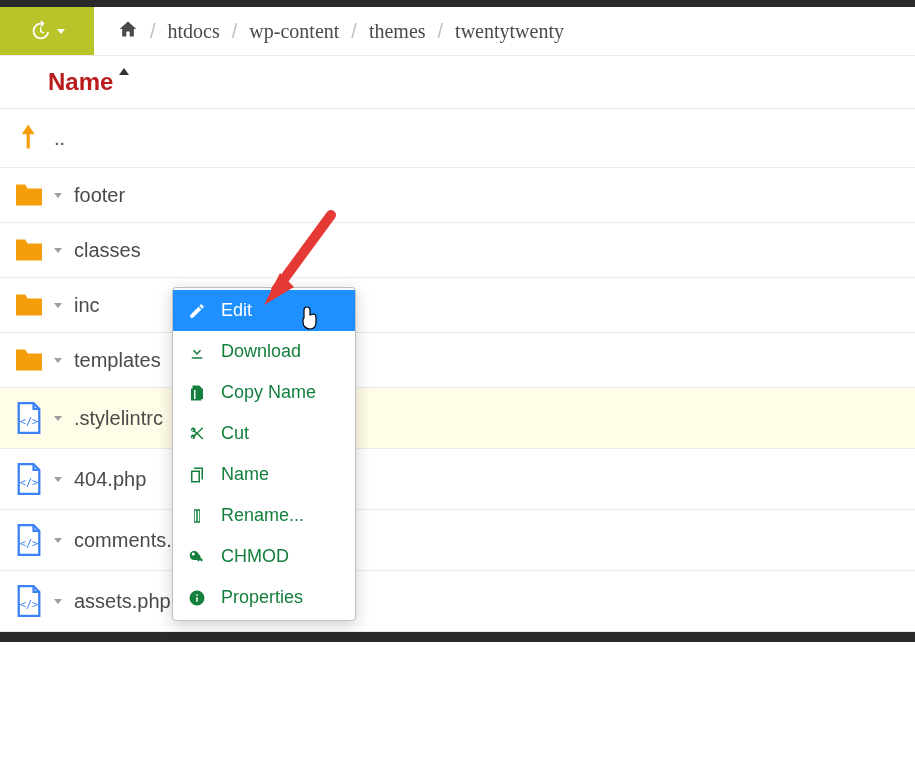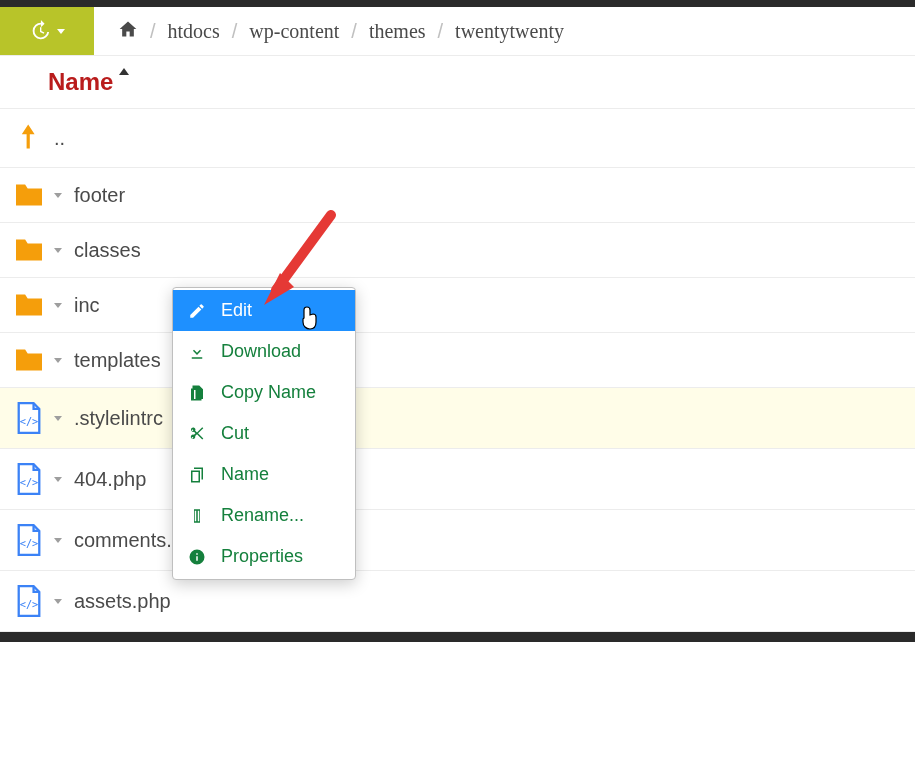--- a/index.html
+++ b/index.html
@@ -331,20 +331,28 @@
       <span class="mi-icon">
           <svg viewBox="0 0 24 24">
             <path d="M11 3h2v18h-2zM8 3h3v2H9v14h2v2H8zM16 3h-3v2h2v14h-2v2h3z"></path>
           </svg>
         </span>
       <span>Rename...</span>
     </div>
     <div class="menu-item">
       <span class="mi-icon">
           <svg viewBox="0 0 24 24">
+            <path d="M14 8a6 6 0 1 0-5.7 8H12l2 2 2-2 2 2 2-2-3-3A6 6 0 0 0 14 8zM7 10a2 2 0 1 1 0-4 2 2 0 0 1 0 4z"></path>
+          </svg>
+        </span>
+      <span>CHMOD</span>
+    </div>
+    <div class="menu-item">
+      <span class="mi-icon">
+          <svg viewBox="0 0 24 24">
             <path d="M12 2a10 10 0 1 0 0 20 10 10 0 0 0 0-20zm1 15h-2v-6h2zm0-8h-2V7h2z"></path>
           </svg>
         </span>
       <span>Properties</span>
     </div>
   </div>
 
   <div class="arrow-annotation">
     <svg width="100" height="110" viewBox="0 0 100 110">
       <line x1="85" y1="10" x2="30" y2="85" stroke="#e53935" stroke-width="10" stroke-linecap="round"></line>

